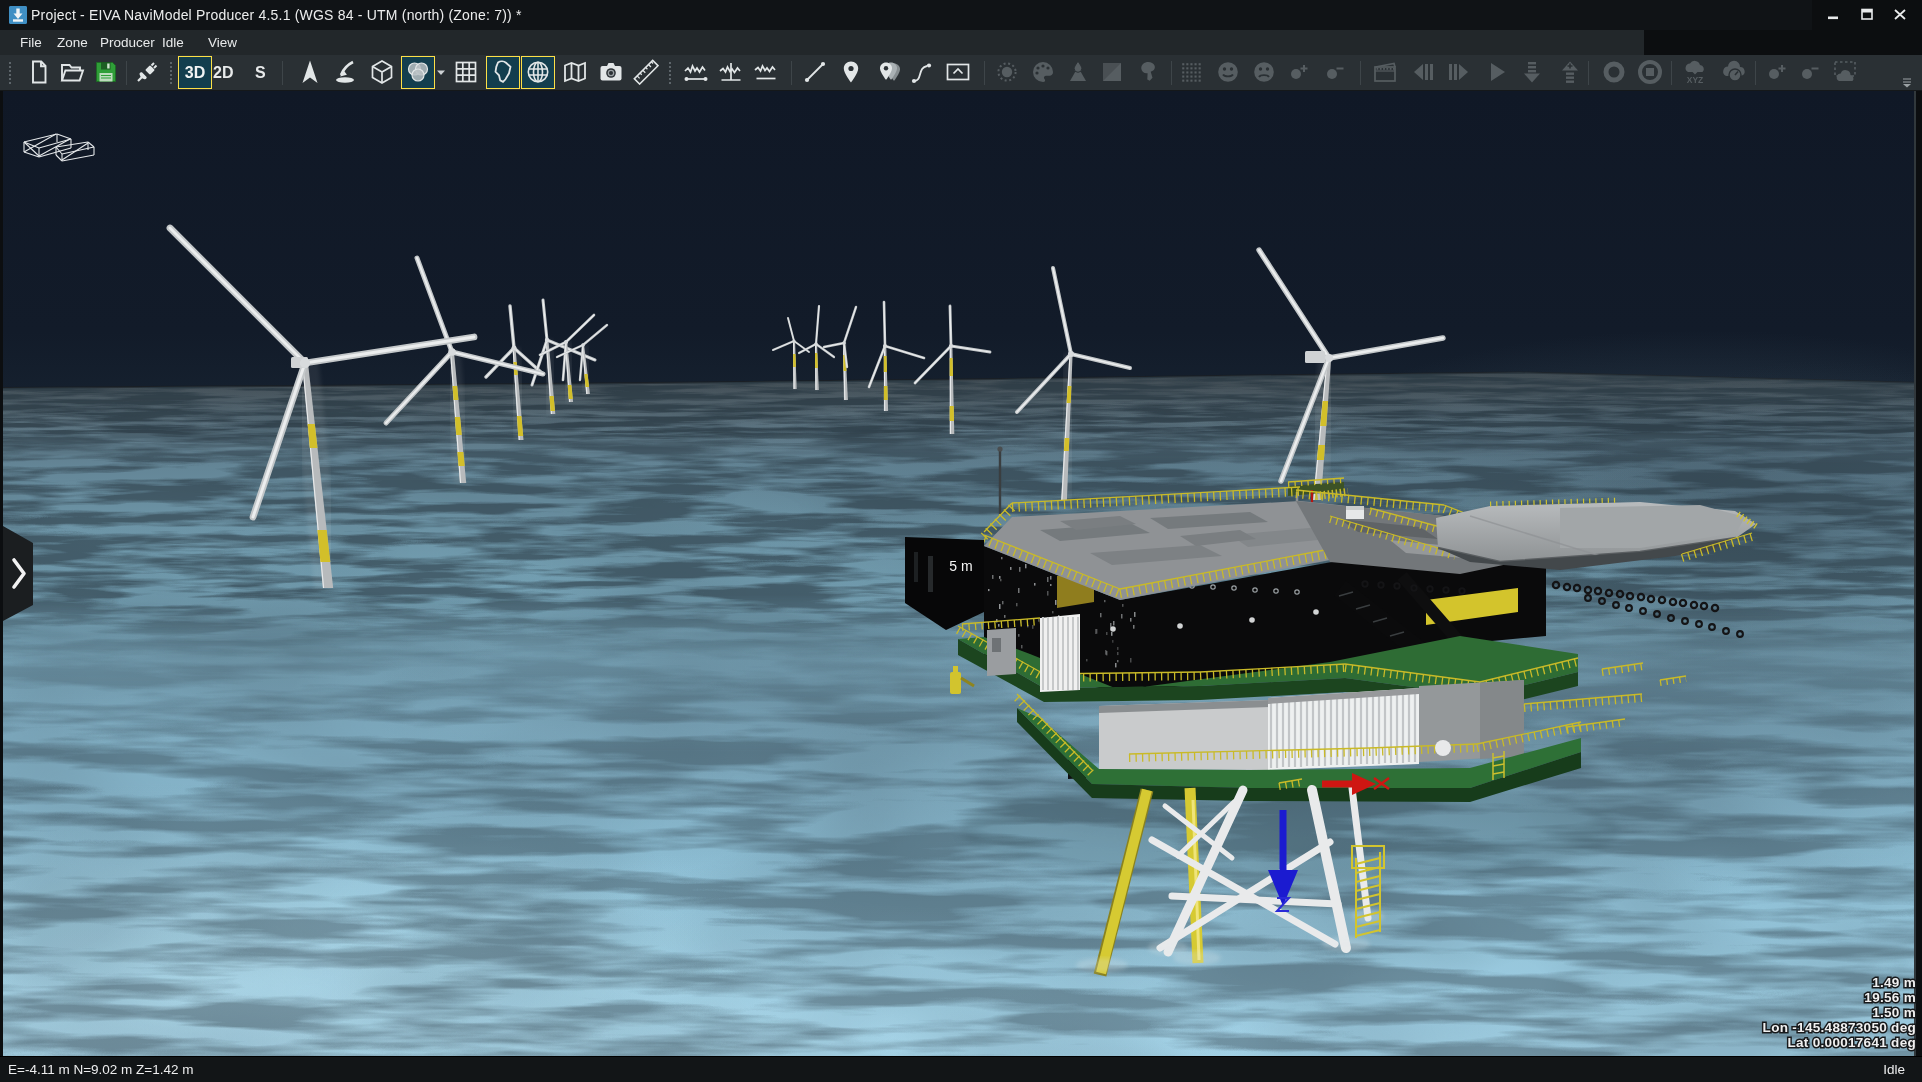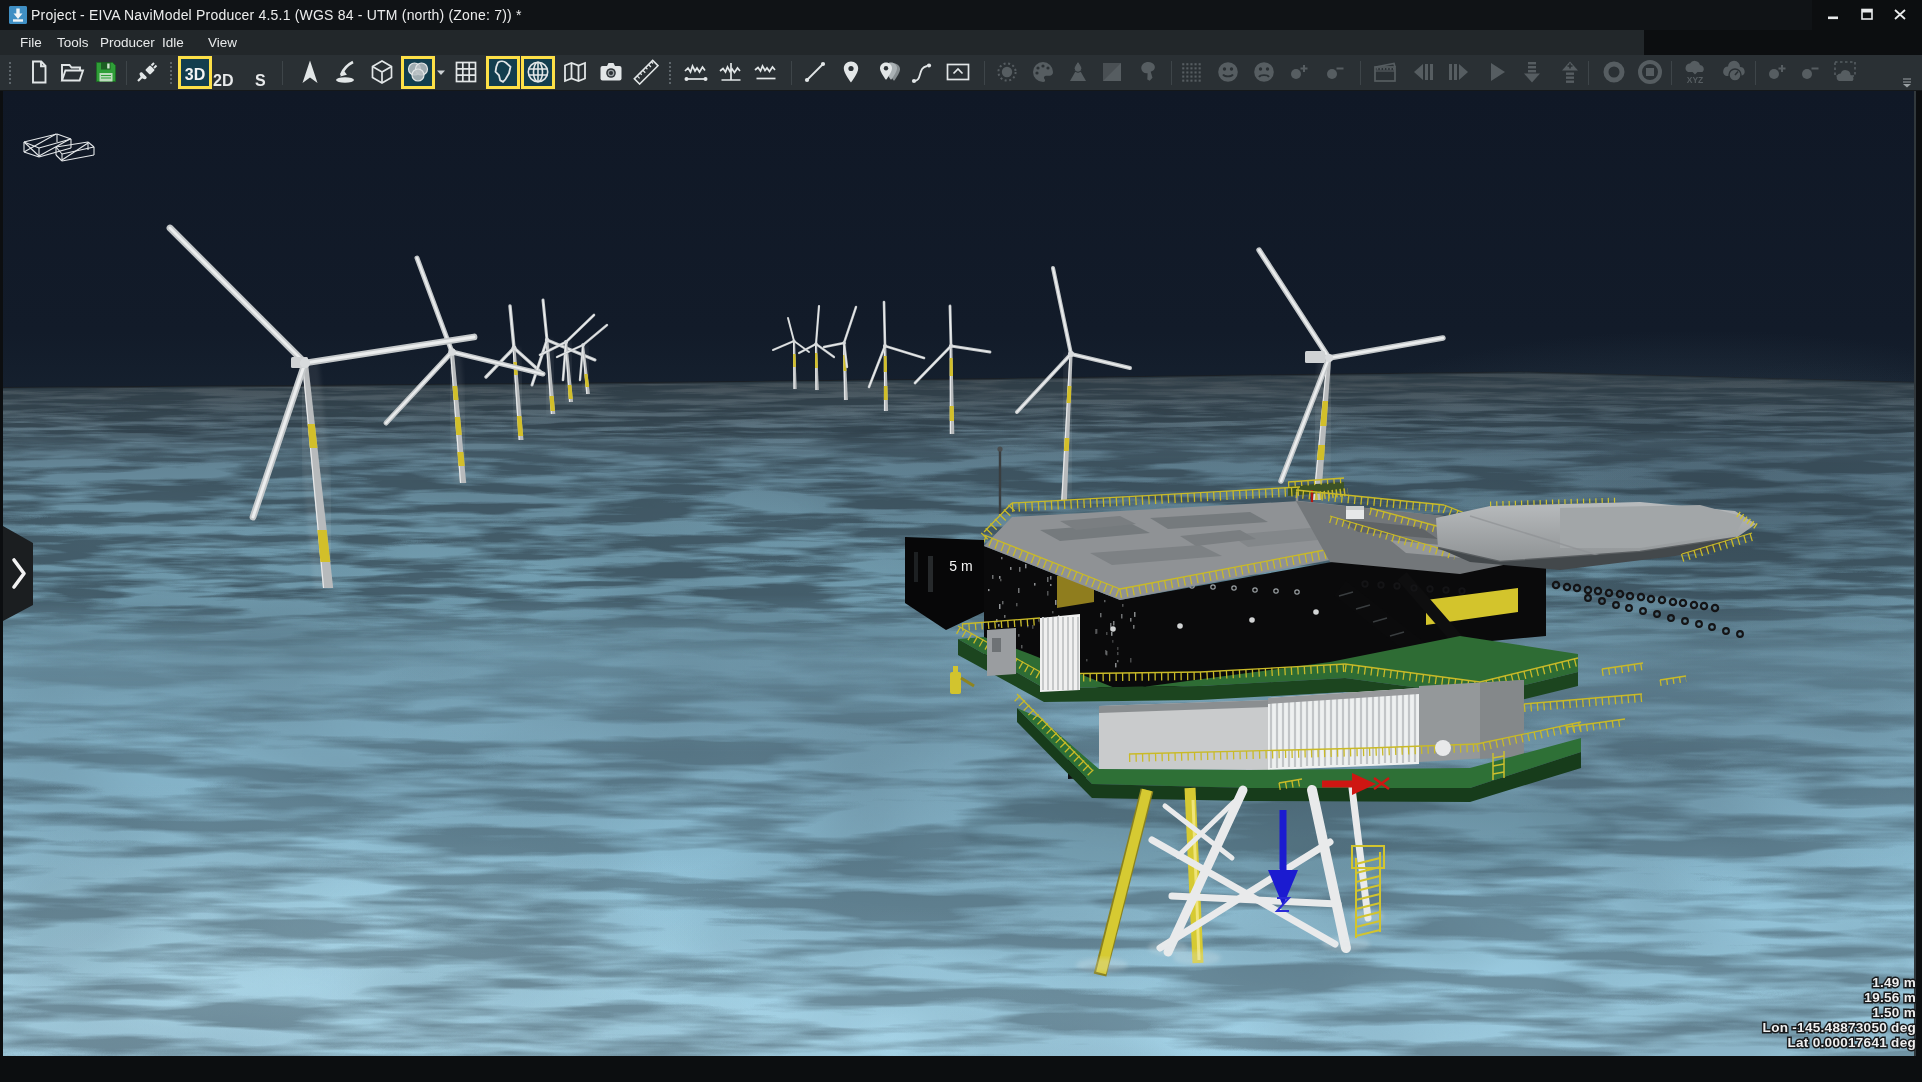--- a/index.html
+++ b/index.html
@@ -7,23 +7,23 @@
 .appico{position:absolute;left:9px;top:6px;width:18px;height:18px;background:#3f8fc4;border-radius:2px}
 .appico svg{position:absolute;left:0;top:0}
 .title{position:absolute;left:31px;top:0;line-height:30px;font-size:14px;color:#eceded;letter-spacing:0.2px}
 .menubar{position:absolute;left:0;top:30px;width:1644px;height:25px;background:#22272a}
 .mitem{position:absolute;top:0;line-height:25px;font-size:13.5px;color:#e8eaeb}
 .toolbar{position:absolute;left:0;top:55px;width:1922px;height:36px;background:#2a3034;border-bottom:1px solid #15181a}
 .ti{position:absolute}
 .grip{position:absolute;top:6px;width:4px;height:24px;background-image:radial-gradient(circle,#5d656a 1px,transparent 1.2px);background-size:4px 4px}
 .tsep{position:absolute;top:6px;width:1px;height:24px;background:#3e4549}
 .tsep2{position:absolute;top:6px;width:1px;height:24px;background:#3e4549}
-.tbtn{position:absolute;top:1px;width:34px;height:33px;background:#133e4e;border:3px solid #fde047}
+.tbtn{position:absolute;top:1px;width:34px;height:33px;background:#133e4e;border:1px solid #fde047}
 .tbt{display:block;text-align:center;line-height:31px;font-size:16px;font-weight:bold;color:#f2f4f4}
-.ttext{position:absolute;top:9px;line-height:33px;font-size:16px;font-weight:bold;color:#e8eaeb}
+.ttext{position:absolute;top:1px;line-height:33px;font-size:16px;font-weight:bold;color:#e8eaeb}
 #scene{position:absolute;left:0}
 .statusbar{position:absolute;left:0;top:1056px;width:1922px;height:26px;background:#121517;border-top:1px solid #000}
 .sbl{position:absolute;left:8px;top:0;line-height:25px;font-size:13.5px;color:#ededee}
 .sbr{position:absolute;right:17px;top:0;line-height:25px;font-size:13.5px;color:#ededee}
 </style></head>
 <body>
 <div id="app">
 <div class="titlebar">
       <div class="appico">
         <svg width="18" height="18" viewBox="0 0 18 18">
@@ -36,21 +36,21 @@
       <span class="title">Project - EIVA NaviModel Producer 4.5.1 (WGS 84 - UTM (north) (Zone: 7)) *</span>
       <svg width="1922" height="30" style="position:absolute;left:0;top:0">
 <rect x="1828" y="16.5" width="10" height="2.6" fill="#e8eaeb"></rect>
 <rect x="1862" y="9.5" width="10" height="9.5" fill="none" stroke="#e8eaeb" stroke-width="1.6"></rect>
 <rect x="1862" y="9.5" width="10" height="3" fill="#e8eaeb"></rect>
 <path d="M1895 10l10 9M1905 10l-10 9" stroke="#e8eaeb" stroke-width="1.8"></path>
 </svg>
     </div>
 <div class="menubar">
       <span class="mitem" style="left:20px">File</span>
-      <span class="mitem" style="left:57px">Tools</span>
+      <span class="mitem" style="left:57px">Zone</span>
       <span class="mitem" style="left:100px">Producer</span>
       <span class="mitem" style="left:162px">Idle</span>
       <span class="mitem" style="left:208px">View</span>
     </div>
 <div class="toolbar">
       <div class="grip" style="left:8px"></div>
       <svg class="ti" style="left:26px;top:4px" width="26" height="26" viewBox="0 0 26 26">
         <path d="M7 2.5h8.2l4.3 4.5v16.5H7z" fill="none" stroke="#e2e6e7" stroke-width="1.9"></path>
         <path d="M15 2.5v4.8h4.5" fill="none" stroke="#e2e6e7" stroke-width="1.9"></path>
       </svg>
@@ -995,12 +995,16 @@
       <path d="M14 560 L24 573.5 L14 587" fill="none" stroke="#f2f2f2" stroke-width="3.6" stroke-linecap="round" stroke-linejoin="round"></path>
       <rect x="0" y="91" width="3" height="965" fill="#0c0e10"></rect>
       <rect x="1916" y="91" width="6" height="965" fill="#0c0e10"></rect>
       <rect x="1914" y="91" width="2" height="965" fill="#31383c"></rect>
       <text x="1916" y="987" text-anchor="end" font-family="Liberation Sans" font-size="13.5" font-weight="bold" fill="#f0f0f0" stroke="#17191b" stroke-width="3" paint-order="stroke" letter-spacing="0.3">1.49 m</text>
       <text x="1916" y="1002" text-anchor="end" font-family="Liberation Sans" font-size="13.5" font-weight="bold" fill="#f0f0f0" stroke="#17191b" stroke-width="3" paint-order="stroke" letter-spacing="0.3">19.56 m</text>
       <text x="1916" y="1017" text-anchor="end" font-family="Liberation Sans" font-size="13.5" font-weight="bold" fill="#f0f0f0" stroke="#17191b" stroke-width="3" paint-order="stroke" letter-spacing="0.3">1.50 m</text>
       <text x="1916" y="1032" text-anchor="end" font-family="Liberation Sans" font-size="13.5" font-weight="bold" fill="#f0f0f0" stroke="#17191b" stroke-width="3" paint-order="stroke" letter-spacing="0.3">Lon -145.48873050 deg</text>
       <text x="1916" y="1047" text-anchor="end" font-family="Liberation Sans" font-size="13.5" font-weight="bold" fill="#f0f0f0" stroke="#17191b" stroke-width="3" paint-order="stroke" letter-spacing="0.3">Lat 0.00017641 deg</text>
     </svg>
+<div class="statusbar">
+      <span class="sbl">E=-4.11 m N=9.02 m Z=1.42 m</span>
+      <span class="sbr">Idle</span>
+    </div>
 </div>
 </body></html>

